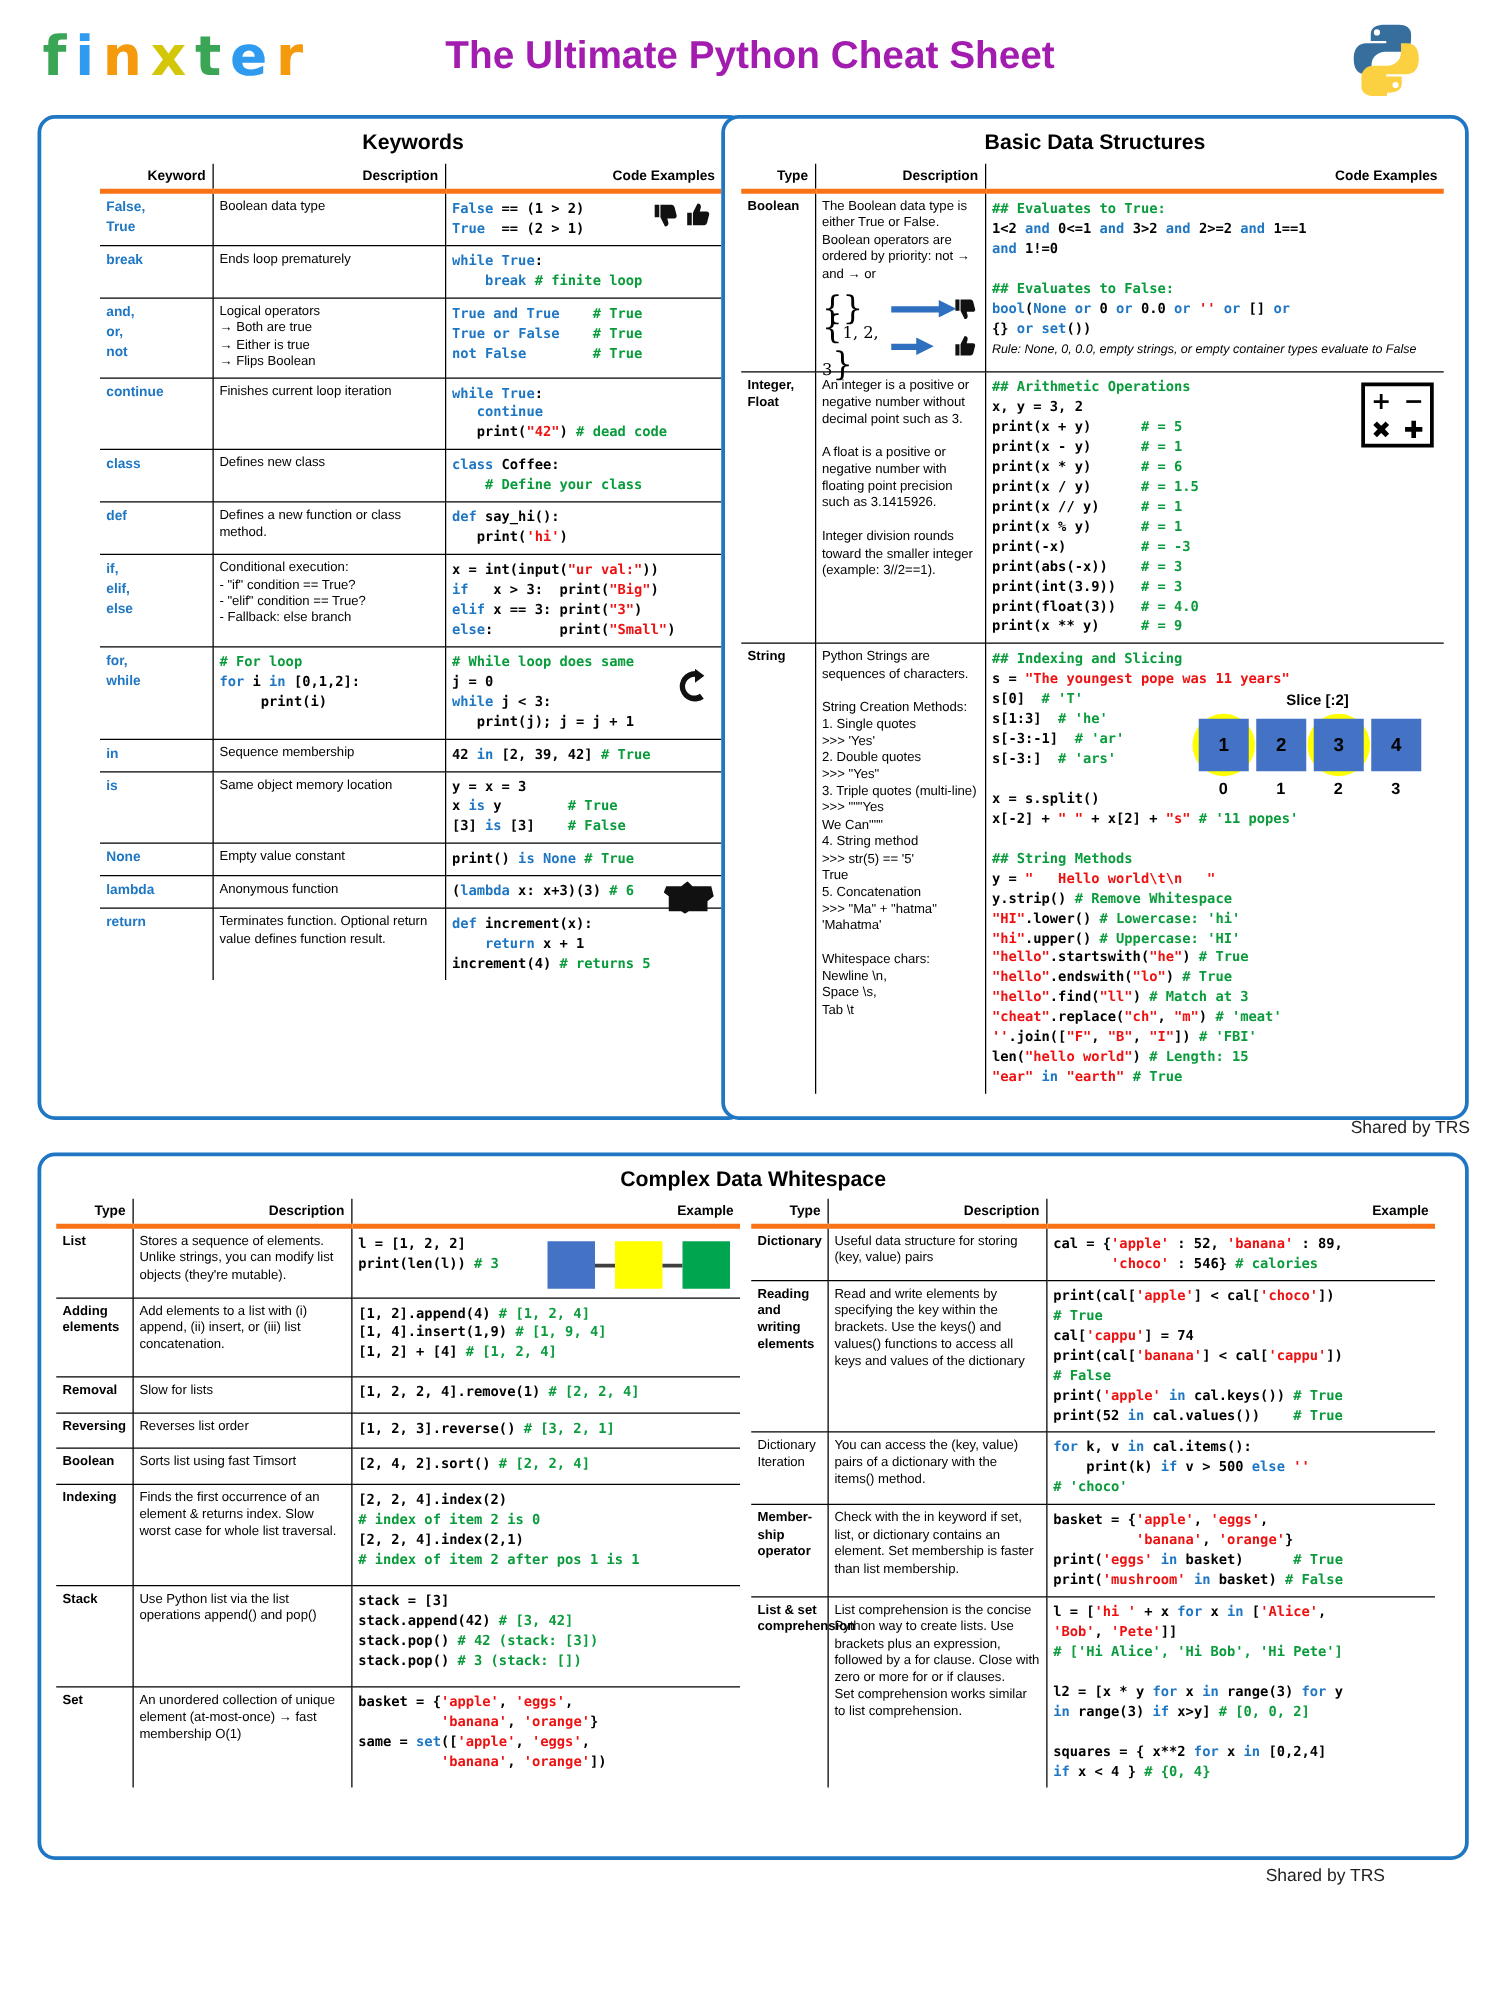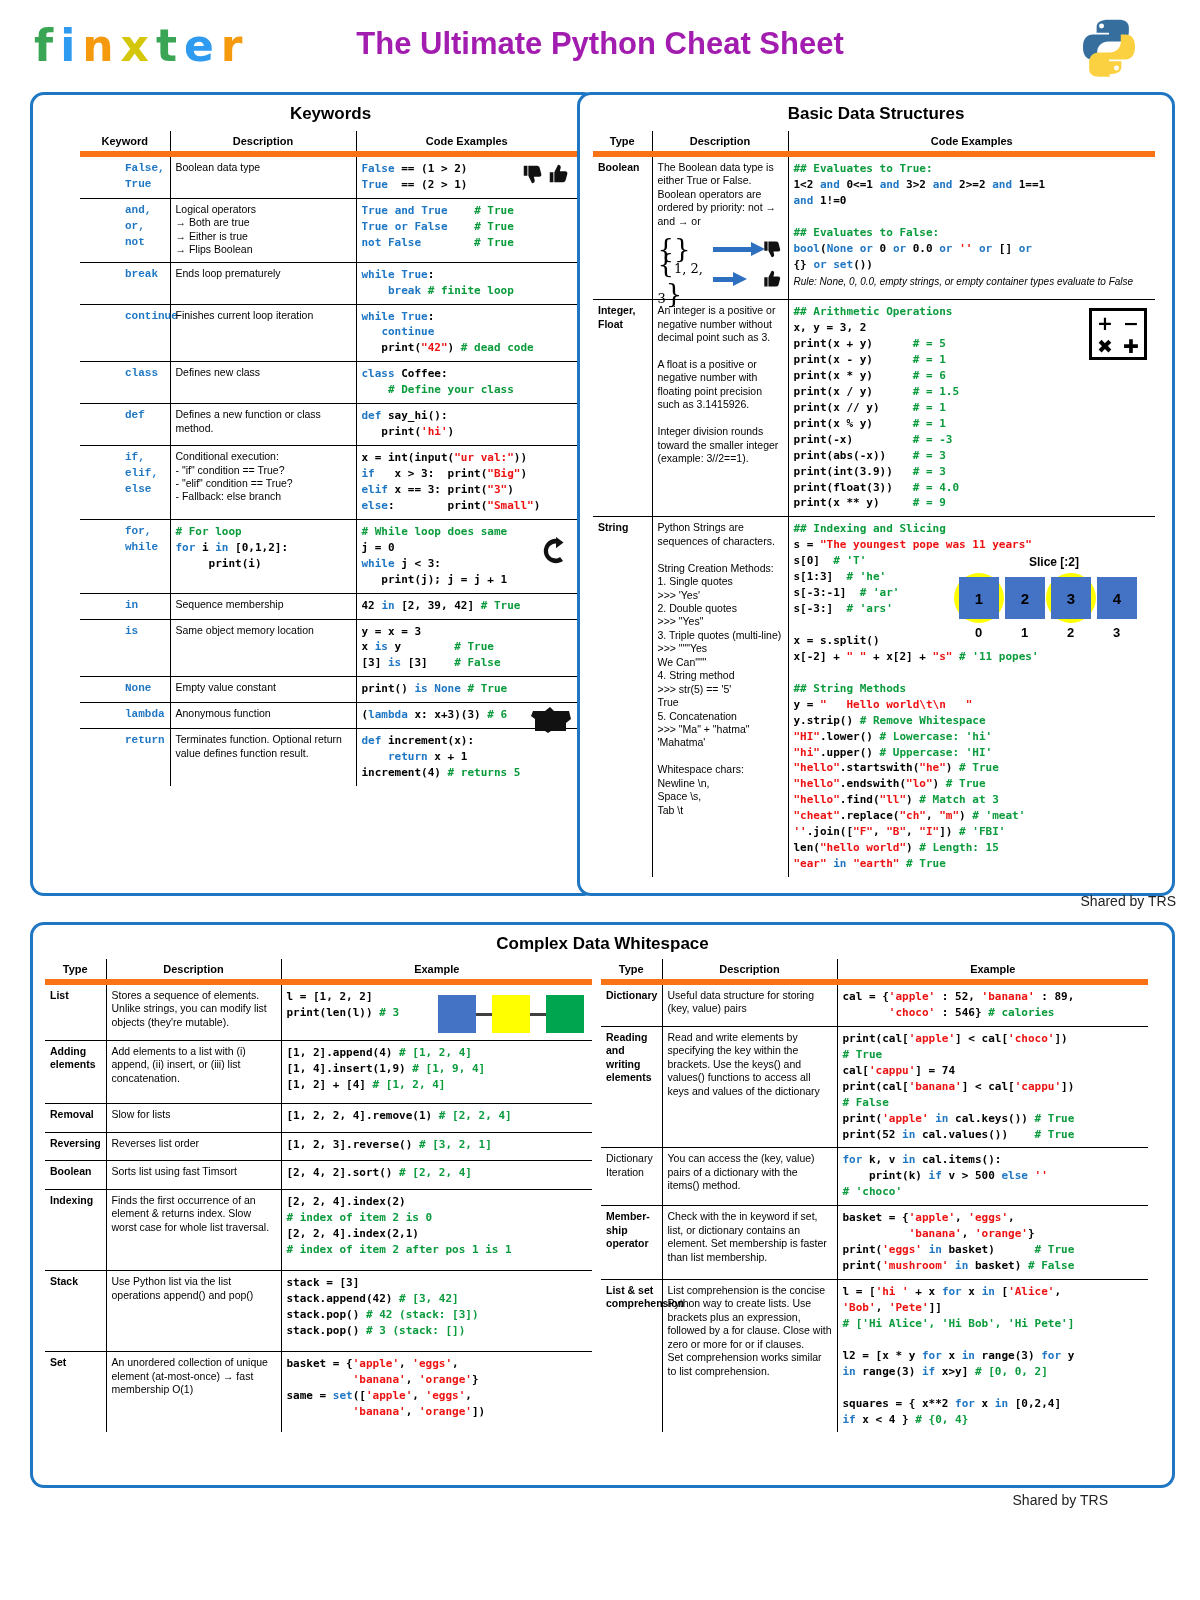--- a/index.html
+++ b/index.html
@@ -31,26 +31,26 @@
 
   
   table.ct{border-collapse:collapse;table-layout:fixed;}
   table.ct td,table.ct th{
      border:0;border-bottom:1px solid #000;border-right:1px solid #000;
      vertical-align:top;padding:4px 5px 5px 5px;
   }
   table.ct td:last-child,table.ct th:last-child{border-right:0;}
   table.ct tr:last-child td{border-bottom:0;}
   table.ct th{
-     border-bottom:6px solid #f97316;font-weight:bold;font-size:11px;text-align:center;
+     border-bottom:4px solid #f97316;font-weight:bold;font-size:11px;text-align:right;
      padding-bottom:4px;
   }
   .desc{font-size:10.5px;line-height:1.28;color:#000;}
-  .kw{font-family:Liberation Mono, monospace;font-size:11px;
-      font-weight:bold;color:#1f77c4;line-height:1.45;margin-left:40px;}
+  .kw{font-family:Liberation Sans, sans-serif;font-size:11px;
+      font-weight:bold;color:#1f77c4;line-height:1.45;}
   .code{font-family:"DejaVu Sans Mono","Liberation Mono",monospace;font-size:11px;
       font-weight:bold;color:#000;line-height:1.45;white-space:pre;}
   .code .b{color:#1f77c4;}
   .code .g{color:#0a9b3c;}
   .code .r{color:#ee1111;}
   .note{font-size:10px;font-style:italic;line-height:1.25;margin-top:3px;}
   .cellwrap{position:relative;}
 
   
   #tbl-keywords{width:497px;margin:2px 0 0 13px;}
@@ -161,41 +161,41 @@
 <span class="b">True</span>  == (2 &gt; 1)</div>
               <span class="thumbs-inline"><svg class="thumb" viewBox="0 0 26 24">
                   <path d="M4 3h4v11H4zM9 14l4 8c2 0 3-1 3-3l-1-4h6c1.5 0 2.5-1.3 2.2-2.6l-1.8-7C21.1 4.1 20 3 18.7 3H9z" fill="#111"></path>
                 </svg><svg class="thumb" viewBox="0 0 26 24">
                   <path d="M4 10h4v11H4zM9 10l4-8c2 0 3 1 3 3l-1 4h6c1.5 0 2.5 1.3 2.2 2.6l-1.8 7c-.3 1.3-1.4 2.4-2.7 2.4H9z" fill="#111"></path>
                 </svg></span>
             </td>
           </tr>
           <tr>
             <td>
+              <div class="kw" style="font-weight:bold">break</div>
+            </td>
+            <td>
+              <div class="desc">Ends loop prematurely</div>
+            </td>
+            <td class="cellwrap">
+              <div class="code"><span class="b">while</span> <span class="b">True</span>:
+    <span class="b">break</span> <span class="g"># finite loop</span></div>
+            </td>
+          </tr>
+          <tr>
+            <td>
               <div class="kw" style="font-weight:bold">and,<br>or,<br>not</div>
             </td>
             <td>
               <div class="desc">Logical operators<br>→    Both are true<br>→    Either is true<br>→    Flips Boolean</div>
             </td>
             <td class="cellwrap">
               <div class="code"><span class="b">True</span> <span class="b">and</span> <span class="b">True</span>    <span class="g"># True</span>
 <span class="b">True</span> <span class="b">or</span> <span class="b">False</span>    <span class="g"># True</span>
 <span class="b">not</span> <span class="b">False</span>        <span class="g"># True</span></div>
-            </td>
-          </tr>
-          <tr>
-            <td>
-              <div class="kw" style="font-weight:bold">break</div>
-            </td>
-            <td>
-              <div class="desc">Ends loop prematurely</div>
-            </td>
-            <td class="cellwrap">
-              <div class="code"><span class="b">while</span> <span class="b">True</span>:
-    <span class="b">break</span> <span class="g"># finite loop</span></div>
             </td>
           </tr>
           <tr>
             <td>
               <div class="kw" style="font-weight:bold">continue</div>
             </td>
             <td>
               <div class="desc">Finishes current loop iteration</div>
             </td>
             <td class="cellwrap">

